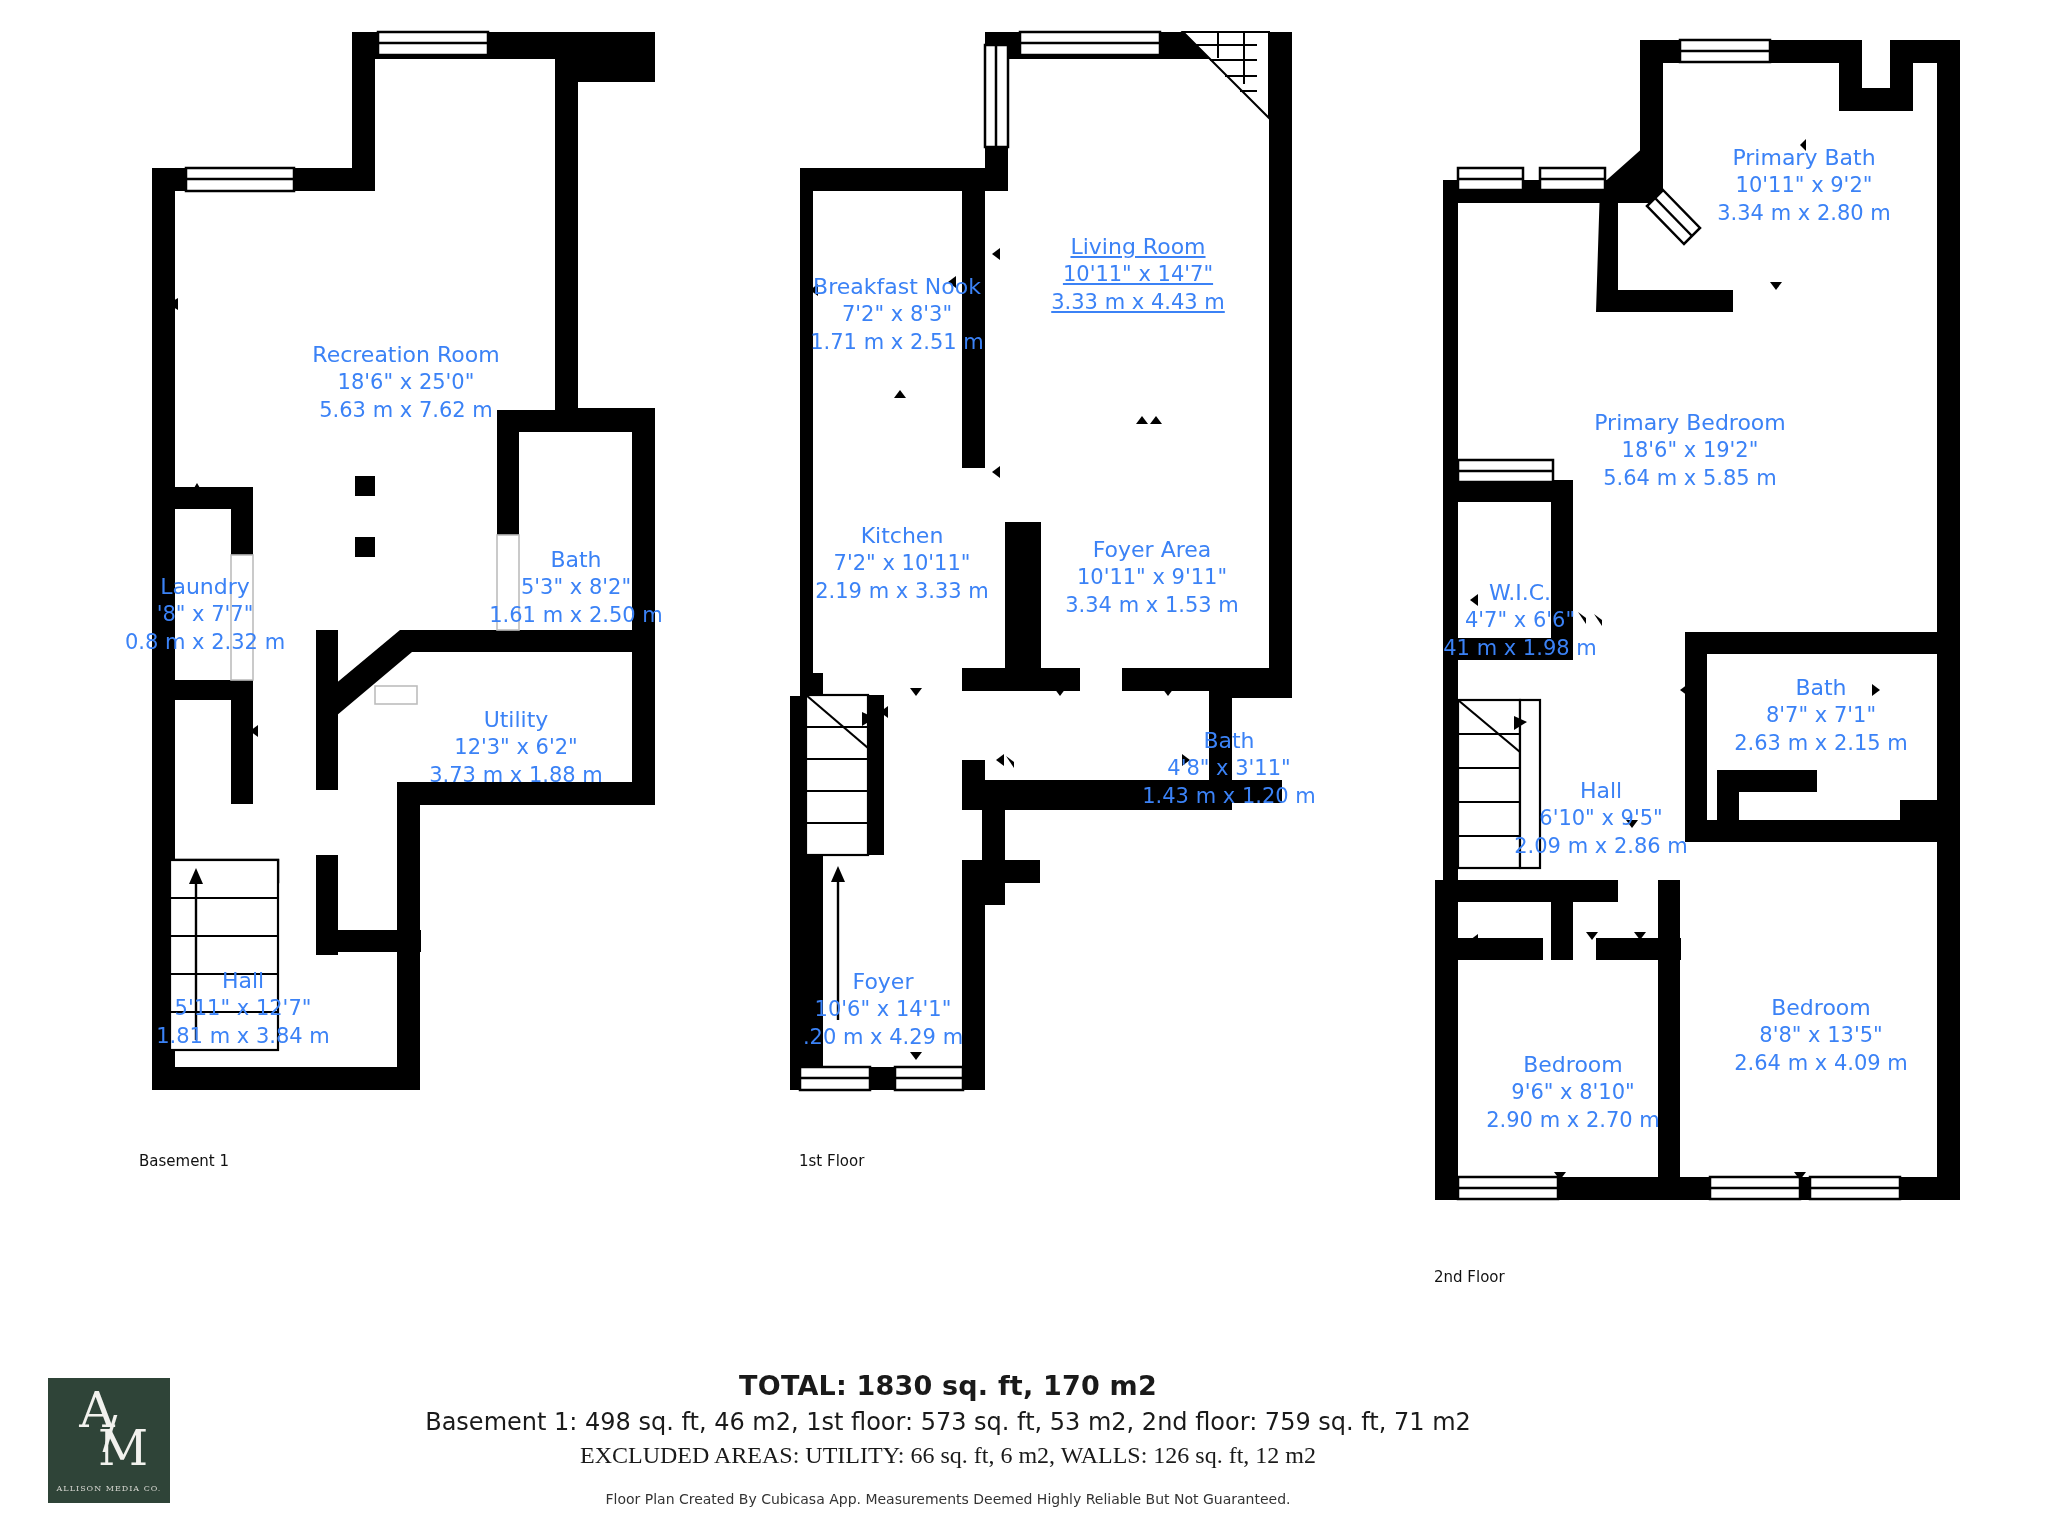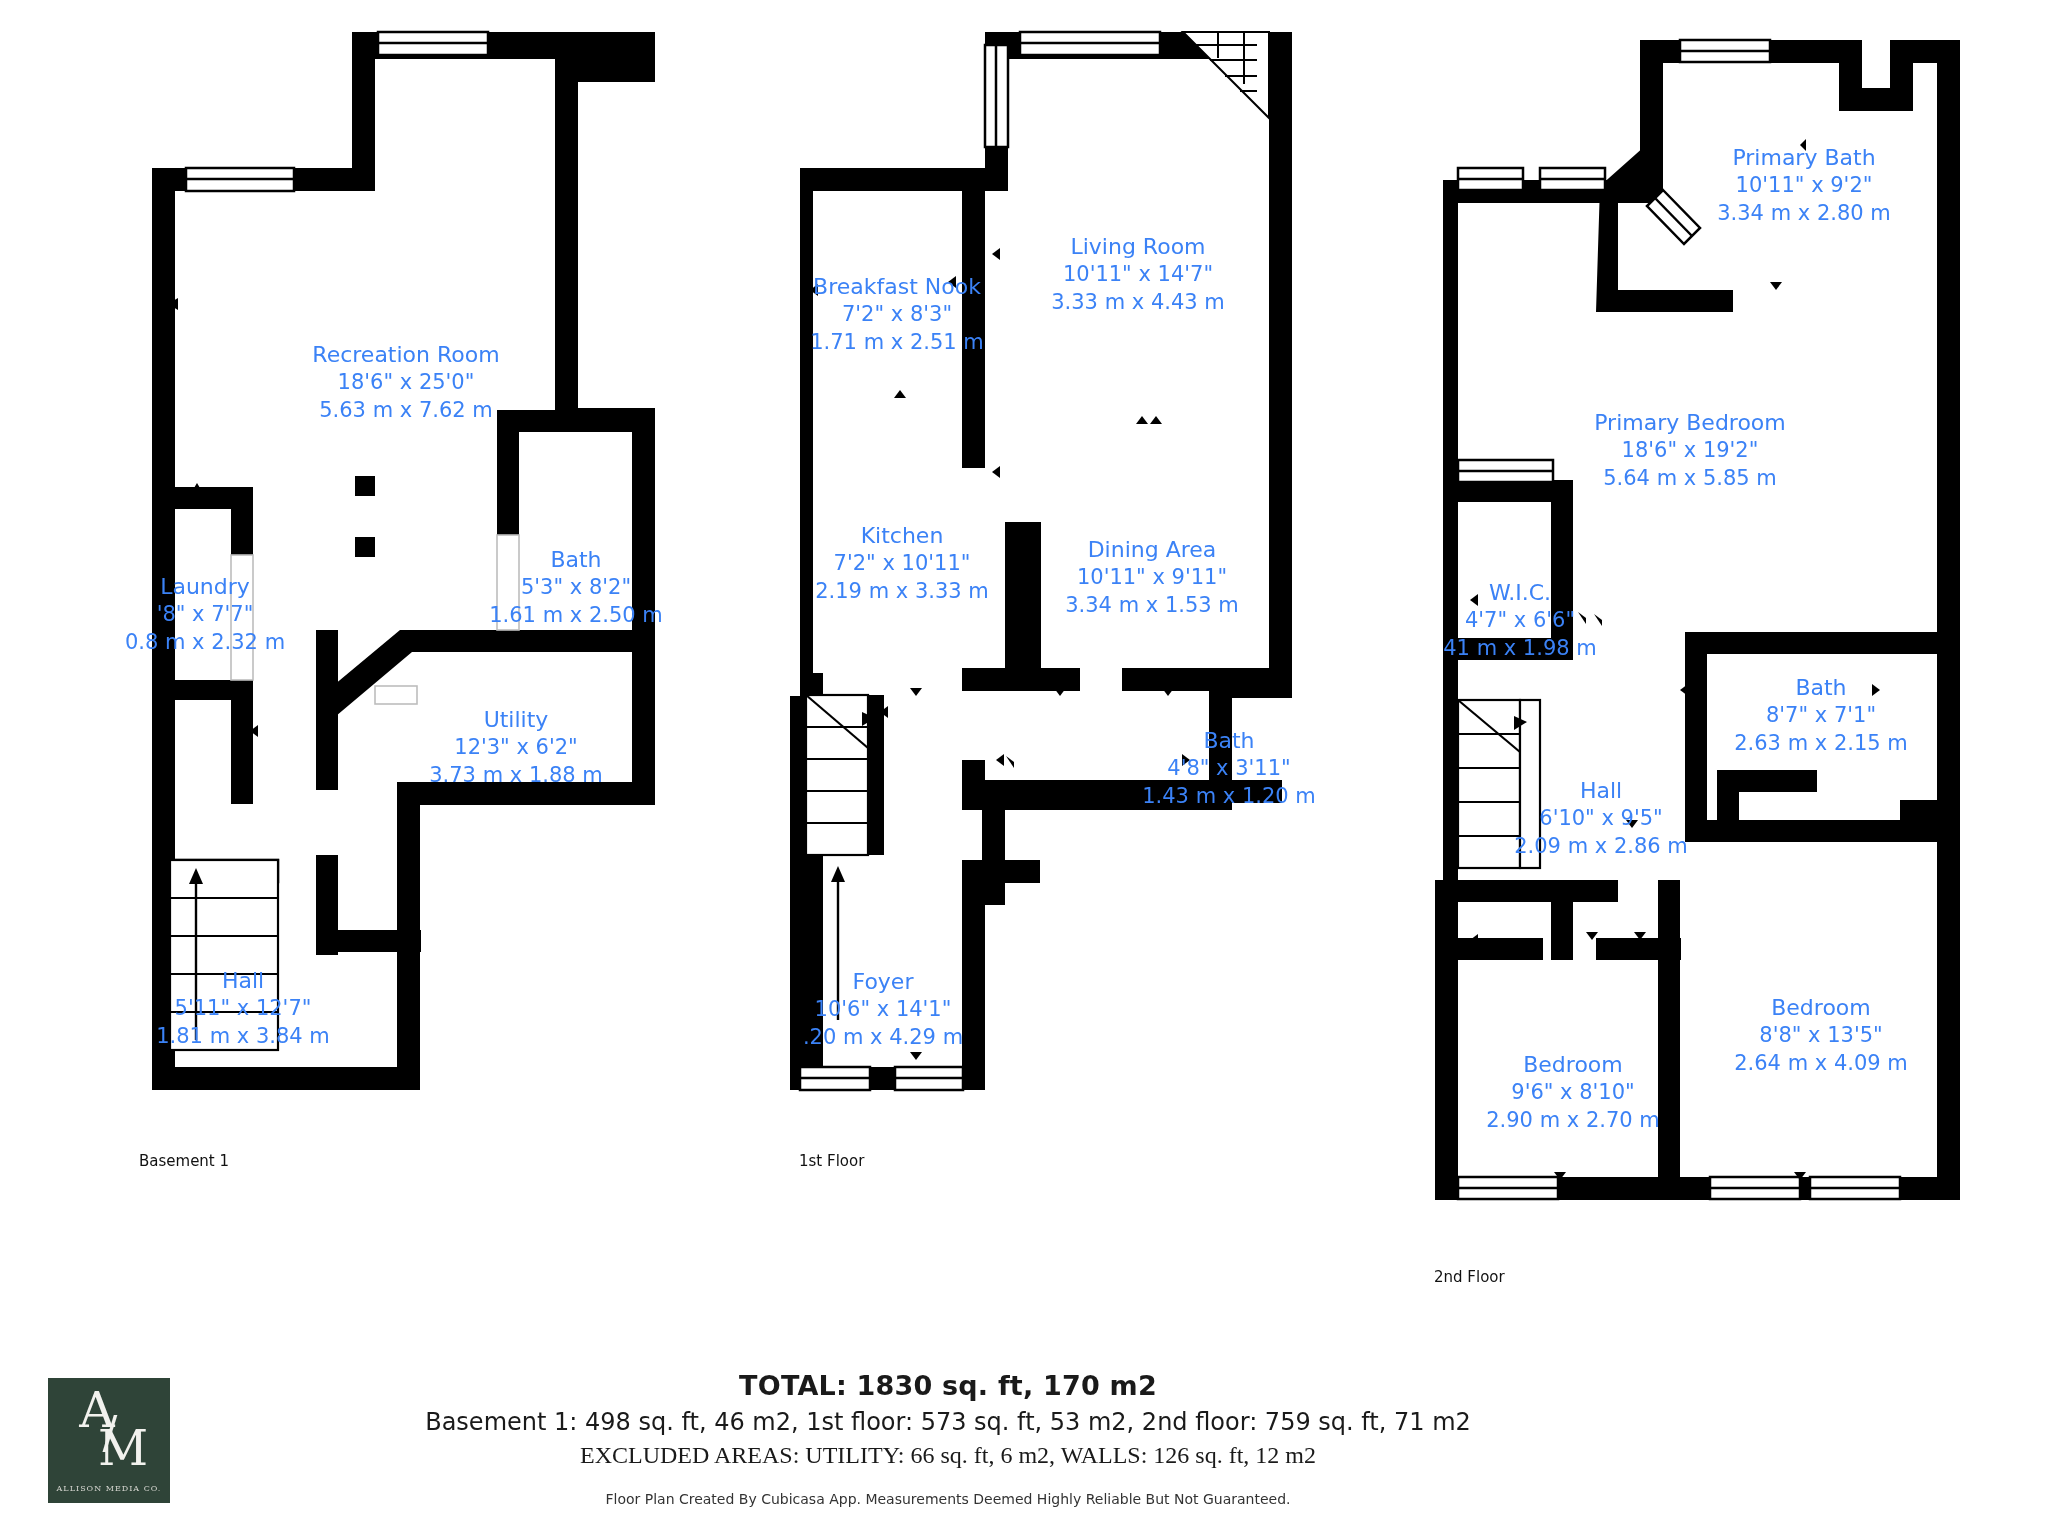--- a/index.html
+++ b/index.html
@@ -318,34 +318,34 @@
 </div>
 
 <div class="floor-caption" style="left:139px;top:1152px;">Basement 1</div>
 
 <div class="room-label" style="left:897px;top:272px;">
   <span class="rname">Breakfast Nook</span>
   <span class="rimp">7'2" x 8'3"</span>
   <span class="rmet">1.71 m x 2.51 m</span>
 </div>
 
-<div class="room-label" style="left:1138px;top:232px;">
+<div class="room-label" style="left:1138px;top:232px;text-decoration:underline;">
   <span class="rname">Living Room</span>
   <span class="rimp">10'11" x 14'7"</span>
   <span class="rmet">3.33 m x 4.43 m</span>
 </div>
 
 <div class="room-label" style="left:902px;top:521px;">
   <span class="rname">Kitchen</span>
   <span class="rimp">7'2" x 10'11"</span>
   <span class="rmet">2.19 m x 3.33 m</span>
 </div>
 
 <div class="room-label" style="left:1152px;top:535px;">
-  <span class="rname">Dining Area</span>
+  <span class="rname">Foyer Area</span>
   <span class="rimp">10'11" x 9'11"</span>
   <span class="rmet">3.34 m x 1.53 m</span>
 </div>
 
 <div class="room-label" style="left:1229px;top:726px;">
   <span class="rname">Bath</span>
   <span class="rimp">4'8" x 3'11"</span>
   <span class="rmet">1.43 m x 1.20 m</span>
 </div>
 

